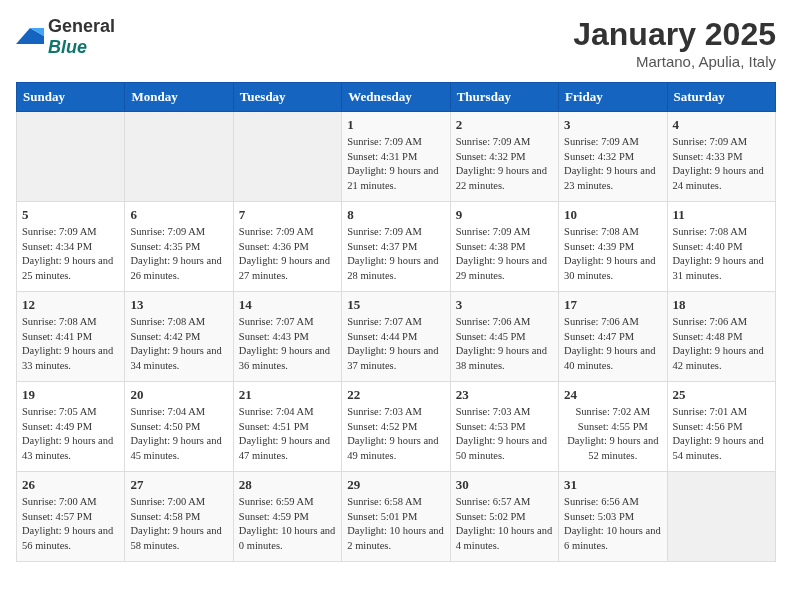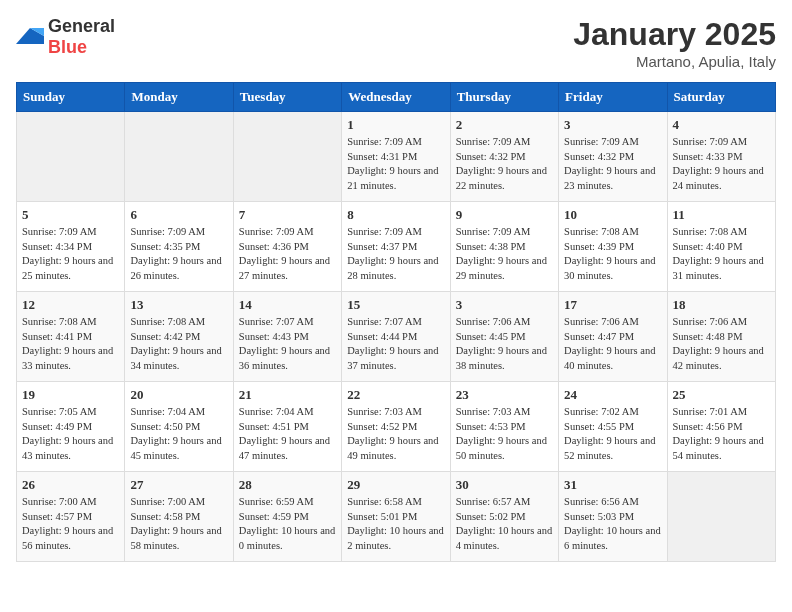--- a/index.html
+++ b/index.html
@@ -22,21 +22,22 @@
       gap: 4px;
     }
     .logo-text-general {
       font-size: 18px;
       font-weight: bold;
       color: #333;
     }
     .logo-text-blue {
       font-size: 18px;
       font-weight: bold;
-      color: #ef4444;
+      color: #0f766e;
+      font-style: italic;
     }
     .logo-icon {
       width: 28px;
       height: 22px;
     }
     .title-block {
       text-align: right;
     }
     .calendar-title {
       font-size: 32px;
@@ -269,21 +270,21 @@
 Daylight: 9 hours and 49 minutes.</div>
         </td>
         <td>
           <span class="day-number">23</span>
           <div class="day-info" style="white-space: pre-line;">Sunrise: 7:03 AM
 Sunset: 4:53 PM
 Daylight: 9 hours and 50 minutes.</div>
         </td>
         <td>
           <span class="day-number">24</span>
-          <div class="day-info" style="white-space: pre-line;">Sunrise: 7:02 AM
+          <div class="day-info" style="white-space: pre-line; text-align: center;">Sunrise: 7:02 AM
 Sunset: 4:55 PM
 Daylight: 9 hours and 52 minutes.</div>
         </td>
         <td>
           <span class="day-number">25</span>
           <div class="day-info" style="white-space: pre-line;">Sunrise: 7:01 AM
 Sunset: 4:56 PM
 Daylight: 9 hours and 54 minutes.</div>
         </td>
       </tr>

